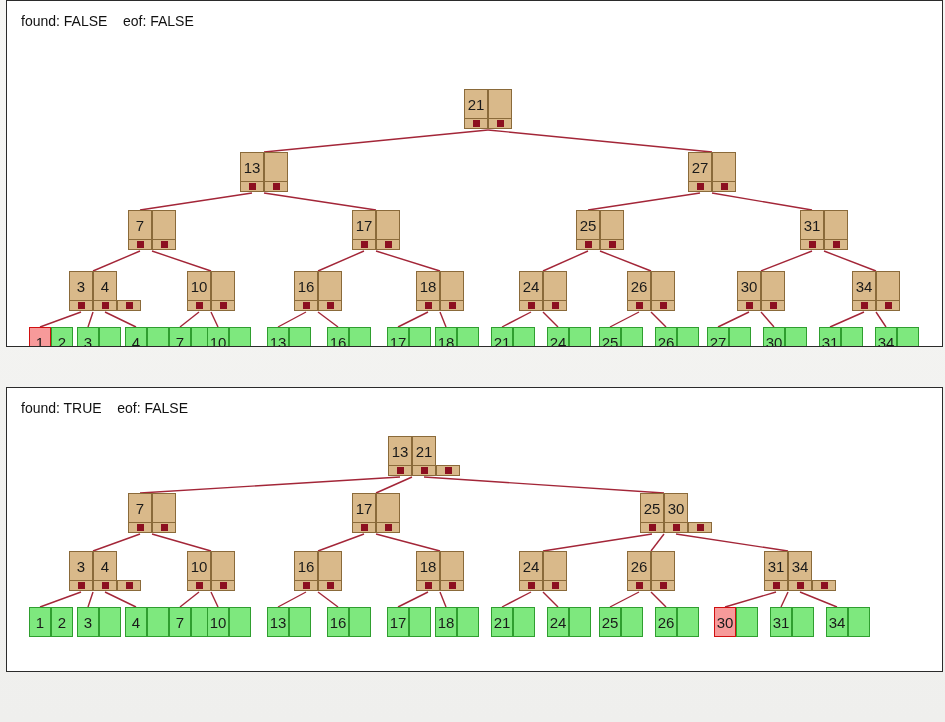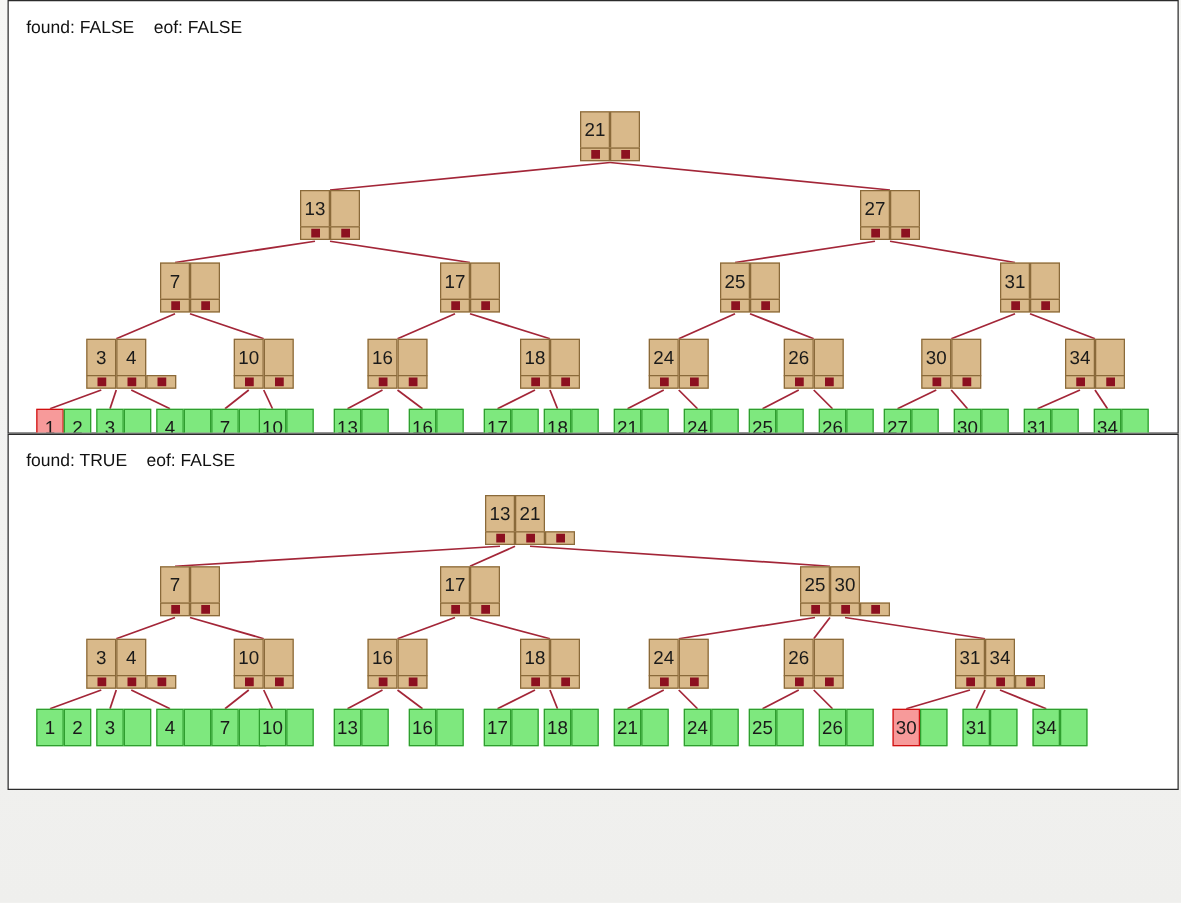--- a/index.html
+++ b/index.html
@@ -438,21 +438,21 @@
           </div>
           <div class="leaf" style="left: 868px; top: 326px;">
             <div class="leaf-cell">34</div>
             <div class="leaf-cell empty"></div>
           </div>
         </div>
     </div>
   </div>
 
   <div class="section">
-    <div class="panel" id="panel-1" style="height: 283px;">
+    <div class="panel" id="panel-1" style="height: 283px; margin-top: 40px;">
       <div class="panel-status">found: TRUE    eof: FALSE</div>
       <div class="tree-canvas" id="canvas-1">
           <svg class="edges" width="945" height="283">
             <line x1="393" y1="89" x2="133" y2="105" stroke="#a32638" stroke-width="1.4"></line>
             <line x1="405" y1="89" x2="369" y2="105" stroke="#a32638" stroke-width="1.4"></line>
             <line x1="417" y1="89" x2="657" y2="105" stroke="#a32638" stroke-width="1.4"></line>
             <line x1="133" y1="146" x2="86" y2="163" stroke="#a32638" stroke-width="1.4"></line>
             <line x1="145" y1="146" x2="204" y2="163" stroke="#a32638" stroke-width="1.4"></line>
             <line x1="357" y1="146" x2="311" y2="163" stroke="#a32638" stroke-width="1.4"></line>
             <line x1="369" y1="146" x2="433" y2="163" stroke="#a32638" stroke-width="1.4"></line>

